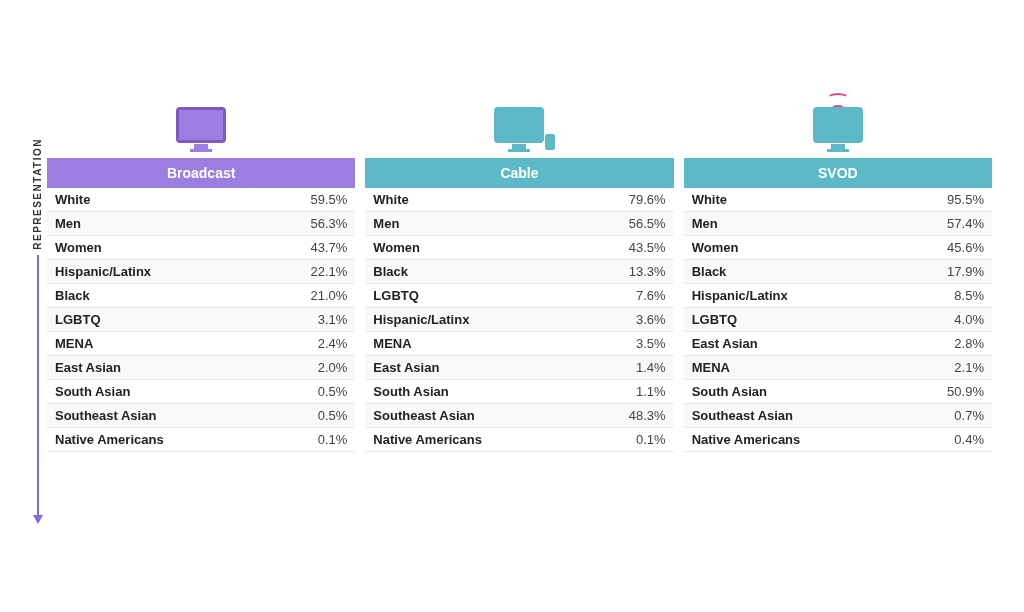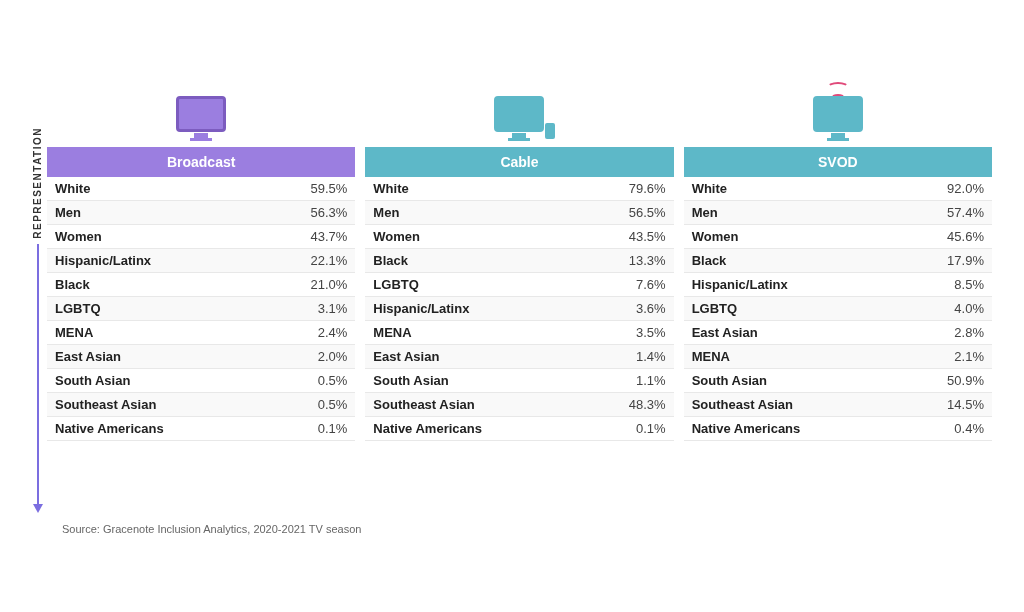--- a/index.html
+++ b/index.html
@@ -315,21 +315,21 @@
           </div>
           <table>
             <thead>
               <tr class="header-row ">
                 <th colspan="2">SVOD</th>
               </tr>
             </thead>
             <tbody>
               <tr class="data-row">
                 <td>White</td>
-                <td>92.0%</td>
+                <td>95.5%</td>
               </tr>
               <tr class="data-row">
                 <td>Men</td>
                 <td>57.4%</td>
               </tr>
               <tr class="data-row">
                 <td>Women</td>
                 <td>45.6%</td>
               </tr>
               <tr class="data-row">
@@ -351,25 +351,24 @@
               <tr class="data-row">
                 <td>MENA</td>
                 <td>2.1%</td>
               </tr>
               <tr class="data-row">
                 <td>South Asian</td>
                 <td>50.9%</td>
               </tr>
               <tr class="data-row">
                 <td>Southeast Asian</td>
-                <td>14.5%</td>
+                <td>0.7%</td>
               </tr>
               <tr class="data-row">
                 <td>Native Americans</td>
                 <td>0.4%</td>
               </tr>
             </tbody>
           </table>
         </div>
       </div>
   </div>
-  <p class="source-text">Source: Gracenote Inclusion Analytics, 2020-2021 TV season</p>
 </div>
 
 </body></html>

